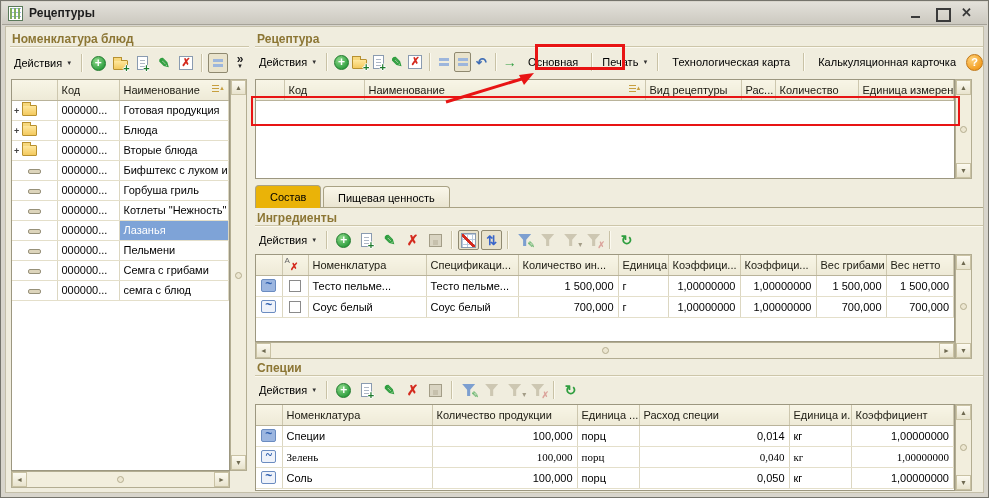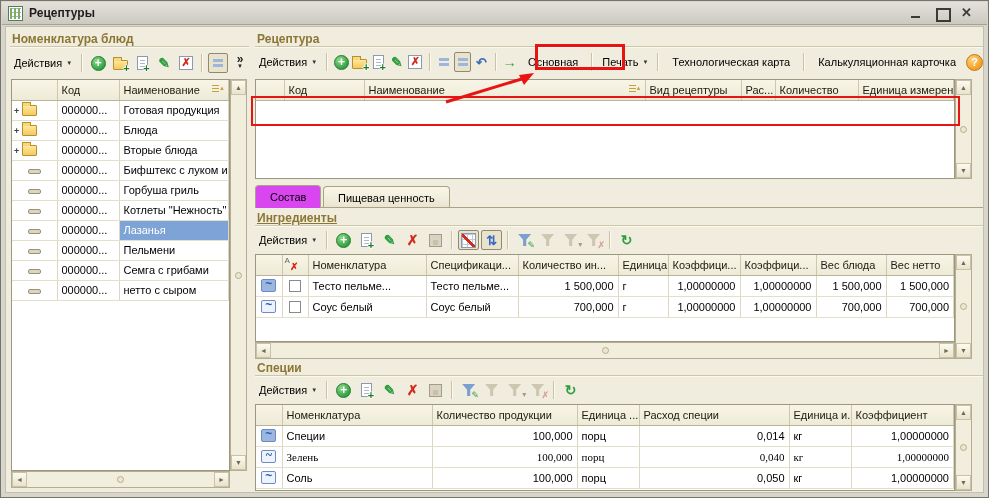--- a/index.html
+++ b/index.html
@@ -121,21 +121,21 @@
     display:flex; flex-direction:row; justify-content:space-between; align-items:center; }
   .sbtn { flex:none; width:15px; height:15px; background:linear-gradient(#fcfaf0,#e8e3cd);
     border:1px solid #c9c2a4; display:flex; align-items:center; justify-content:center;
     font-size:7px; color:#6e6950; }
   .dot { width:7px; height:7px; border-radius:50%; background:#ece6d0; border:1px solid #b5ad8f; }
 
   
   .tab { position:absolute; height:22px; padding:0 14px; display:flex; align-items:center;
     font-size:11px; color:#000; border:1px solid #a9a284; border-bottom:none;
     border-radius:4px 4px 0 0; background:linear-gradient(#faf7ea,#e9e4d0); }
-  .tab.active { background:#d946ef; z-index:3; height:23px; }
+  .tab.active { background:#eab308; z-index:3; height:23px; }
   .tabline { position:absolute; height:1px; background:#a9a284; z-index:1; }
 
   
   .ann { position:absolute; border:2px solid #e81414; z-index:10; pointer-events:none; }
   .ann-arrow { position:absolute; inset:0; z-index:11; pointer-events:none; }
 </style>
 </head>
 <body>
 
 <div class="win">
@@ -241,21 +241,21 @@
           <td>Пельмени</td>
         </tr>
         <tr>
           <td class="c-ico" style="text-align:center;"><span class="t-dash"></span></td>
           <td>000000...</td>
           <td>Семга с грибами</td>
         </tr>
         <tr>
           <td class="c-ico" style="text-align:center;"><span class="t-dash"></span></td>
           <td>000000...</td>
-          <td>нетто с сыром</td>
+          <td>семга с блюд</td>
         </tr>
       </tbody>
         </table>
     </div>
     <div class="vscroll" style="left:224px;top:52px;height:392px;">
       <span class="sbtn">▲</span>
       <span class="dot"></span>
       <span class="sbtn">▼</span>
     </div>
     <div class="hscroll" style="left:5px;top:444px;width:219px;">
@@ -347,21 +347,21 @@
     </div>
 
     <div class="tab active" style="left:249px;top:158px;">
         <span>Состав</span>
       </div>
     <div class="tab" style="left:317px;top:159px;">
         <span>Пищевая ценность</span>
       </div>
     <div class="tabline" style="left:249px;top:180px;width:728px;"></div>
 
-    <div class="caption" style="left:251px;top:184px;text-decoration:underline;">Ингредиенты</div>
+    <div class="caption" style="left:251px;top:184px;">Ингредиенты</div>
     <div class="rule" style="left:249px;top:198px;width:728px;"></div>
 
     <div class="toolbar" style="left:249px;top:200px;width:728px;height:26px;">
       <span class="dd">Действия</span>
       <span class="sep"></span>
       <span class="tbb">
           <span class="ic i-add"></span>
         </span>
       <span class="tbb">
           <span class="ic i-copy"></span>
@@ -418,21 +418,21 @@
         <tbody>
             <tr>
           <th class="c-ico"></th>
           <th class="c-ico"><span class="ic i-exflag"></span></th>
           <th>Номенклатура</th>
           <th>Спецификаци...</th>
           <th>Количество ин...</th>
           <th>Единица</th>
           <th>Коэффици...</th>
           <th>Коэффици...</th>
-          <th>Вес блюда</th>
+          <th>Вес грибами</th>
           <th>Вес нетто</th>
         </tr>
         <tr style="height:21px;">
           <td class="c-ico" style="text-align:center;"><span class="r-ind cur"></span></td>
           <td class="c-ico" style="text-align:center;"><span class="chk"></span></td>
           <td>Тесто пельме...</td>
           <td>Тесто пельме...</td>
           <td class="num">1 500,000</td>
           <td>г</td>
           <td class="num">1,00000000</td>

